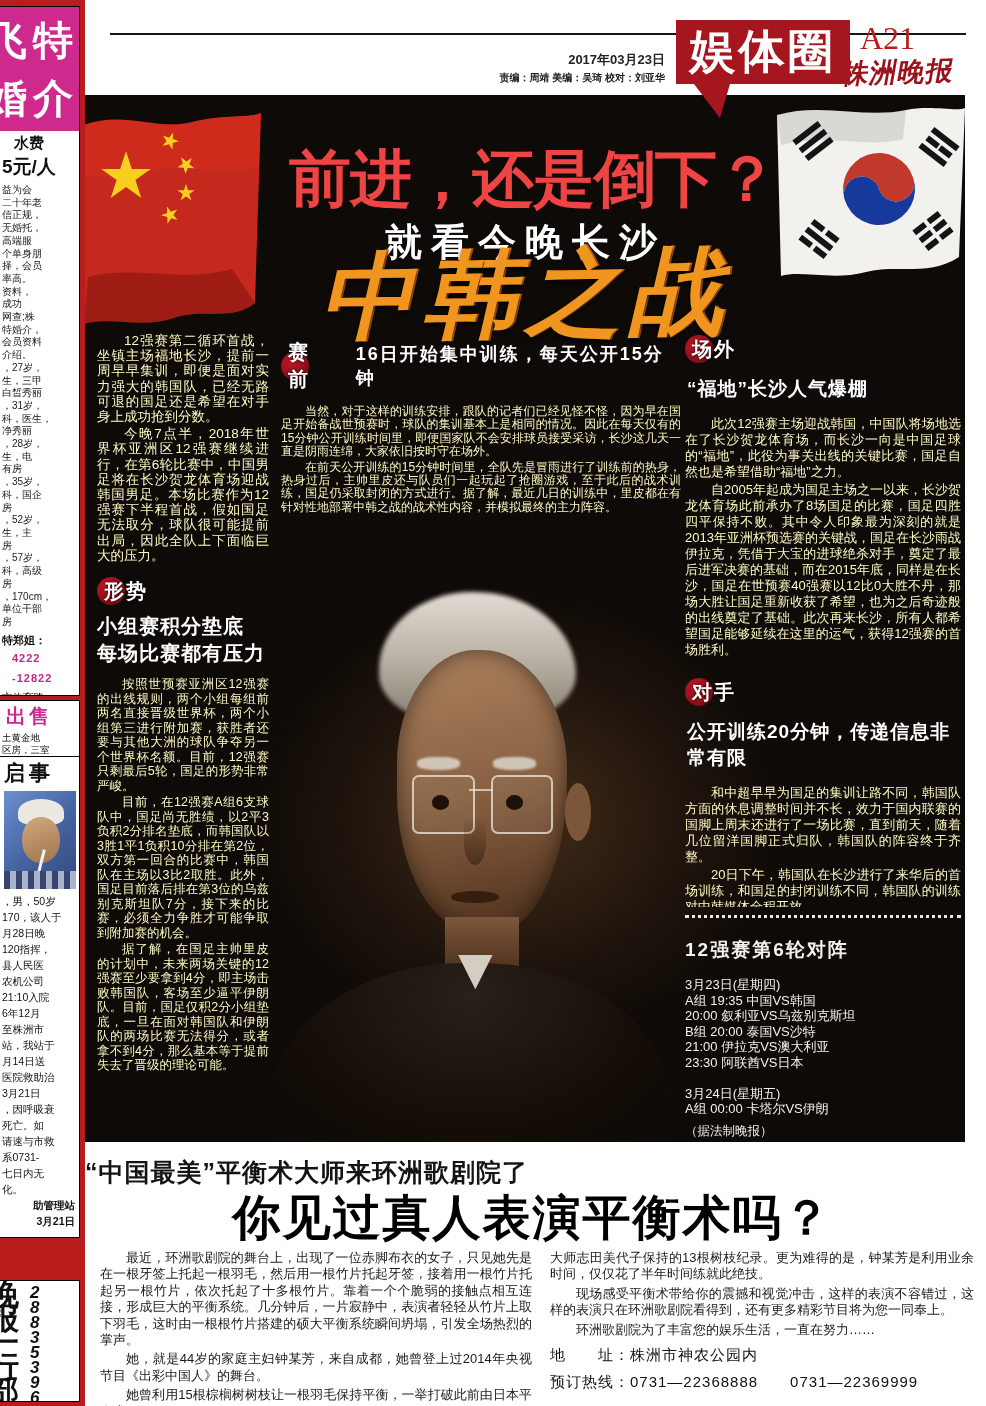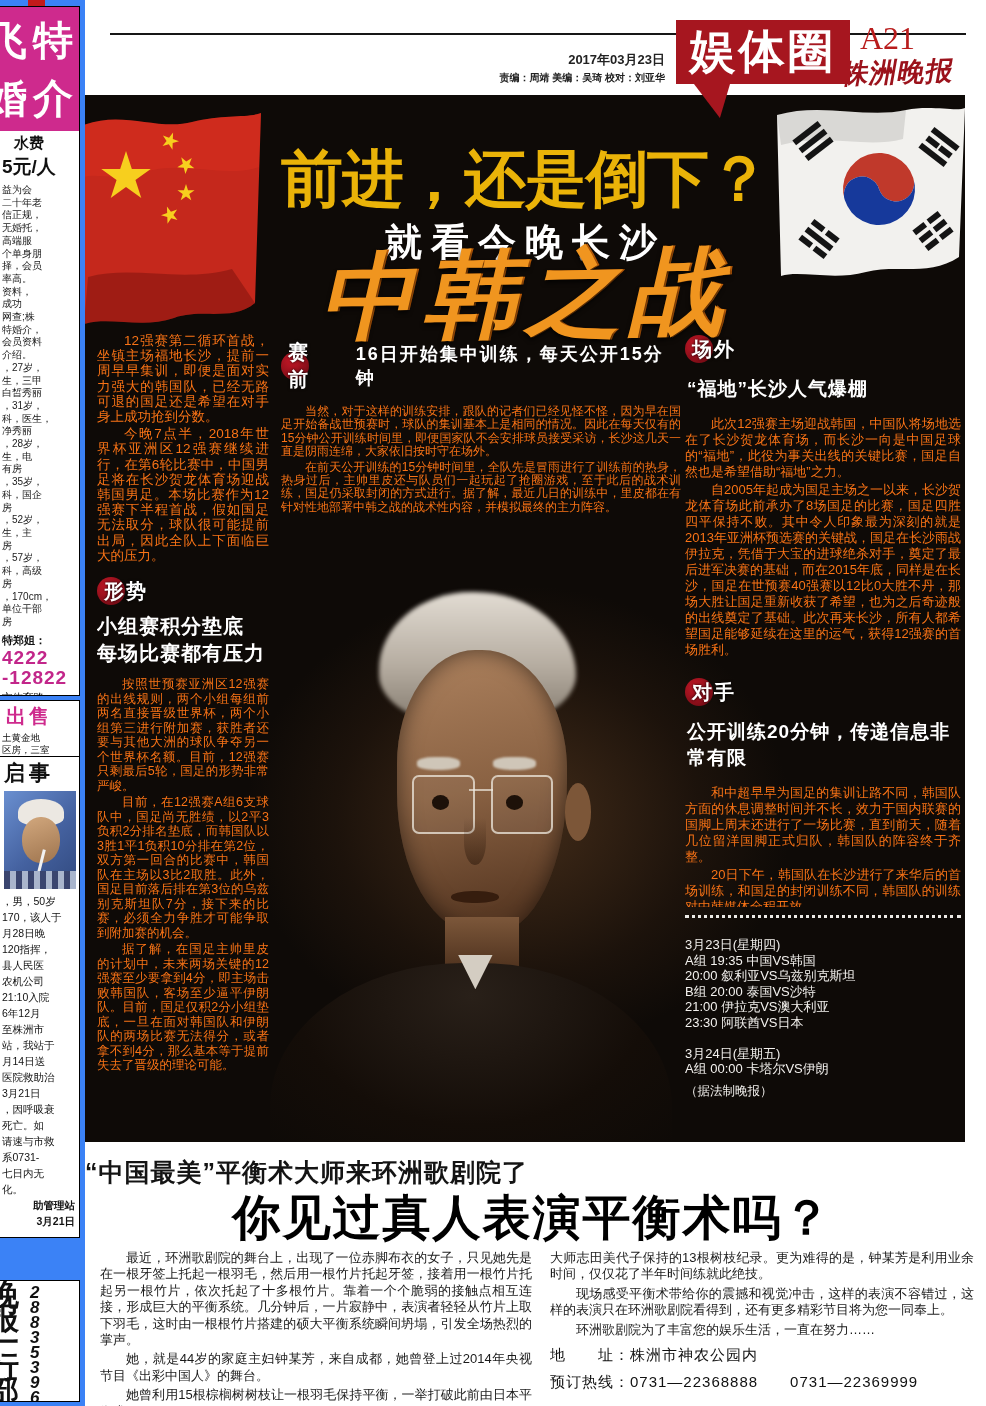--- a/index.html
+++ b/index.html
@@ -1,30 +1,30 @@
 <!DOCTYPE html>
 <html><head>
 <meta charset="utf-8">
 <style>
   html,body{margin:0;padding:0;}
   body{width:986px;height:1406px;position:relative;background:#fff;
        font-family:"Liberation Sans","DejaVu Sans",sans-serif;overflow:hidden;color:#111;}
   .abs{position:absolute;}
 
   
-  .sidebar{position:absolute;left:0;top:0;width:85px;height:1406px;background:#3b82f6;overflow:hidden;z-index:3;}
+  .sidebar{position:absolute;left:0;top:0;width:85px;height:1406px;background:#b91c1c;overflow:hidden;z-index:3;}
   .sb-box{position:absolute;left:0;width:80px;box-sizing:border-box;border:1px solid #000;border-left:none;background:#fff;overflow:hidden;}
   .top-mark{position:absolute;left:28px;top:0;width:17px;height:11px;background:#c21a1a;}
   .brand-box{margin:0 0 3px 0;background:#ce2a8d;height:124px;overflow:hidden;}
   .brand{font-size:40px;font-weight:900;color:#fff;line-height:58px;white-space:pre-line;margin:4px 0 0 -22px;letter-spacing:6px;width:110px;text-align:center;}
   .fee-label{font-size:15px;font-weight:900;margin-left:14px;}
   .fee-value{font-size:19px;font-weight:900;margin:1px 0 4px 2px;}
   .ad-lines{font-size:10px;line-height:12.7px;white-space:pre-line;margin-left:2px;color:#1a1a1a;}
   .contact-name{font-size:11px;font-weight:700;margin:4px 0 0 2px;}
-  .phone{font-size:19px;font-weight:900;color:#c2268a;letter-spacing:1px;margin-left:2px;line-height:20px;}
+  .phone{font-size:11px;font-weight:900;color:#c2268a;letter-spacing:1px;margin-left:12px;line-height:20px;}
   .contact-addr{font-size:10.5px;line-height:13px;white-space:pre-line;margin:3px 0 0 2px;}
   .sale-h{color:#ce2a8d;font-weight:900;font-size:20px;letter-spacing:3px;margin:2px 0 2px 6px;}
   .sale-lines{font-size:9.5px;line-height:12px;white-space:pre-line;margin-left:2px;}
   .notice-h{font-weight:900;font-size:21px;letter-spacing:4px;margin:2px 0 4px 4px;}
   .notice-photo{width:72px;height:98px;margin-left:4px;position:relative;background:linear-gradient(135deg,#6a8fd0 0%,#44619f 55%,#31497e 100%);overflow:hidden;}
   .np-face{position:absolute;left:18px;top:26px;width:38px;height:46px;border-radius:48%;background:linear-gradient(160deg,#d2a87e,#9e744e);}
   .np-band{position:absolute;left:14px;top:8px;width:46px;height:26px;border-radius:50% 50% 30% 30%;background:#ece8e2;}
   .np-tube{position:absolute;left:34px;top:58px;width:3px;height:40px;background:#f2f2f2;transform:rotate(14deg);}
   .np-cloth{position:absolute;left:0;bottom:0;width:72px;height:18px;background:repeating-linear-gradient(90deg,#3a456f 0 6px,#a9b5cc 6px 12px);}
   .notice-lines{font-size:10.5px;line-height:16px;white-space:pre-line;margin:4px 0 0 2px;}
@@ -42,34 +42,34 @@
   .badge span{display:block;color:#fff;font-size:46px;font-weight:900;letter-spacing:3px;text-align:center;line-height:62px;}
   .badge-pointer{left:694px;top:84px;width:36px;height:34px;background:#a6161f;clip-path:polygon(0 0,100% 0,72% 100%);z-index:6;}
   .pagenum{left:860px;top:20px;font-size:32px;color:#b91c1c;font-family:"Liberation Serif","DejaVu Serif",serif;}
   .papername{left:842px;top:54px;width:134px;font-size:27px;font-weight:900;color:#9b121b;transform:skewX(-12deg) rotate(-2deg);letter-spacing:1px;white-space:nowrap;}
 
   
   .feature{position:absolute;left:85px;top:95px;width:880px;height:1047px;background:#0e0a07;overflow:hidden;z-index:2;}
   .ph-halo{position:absolute;left:90px;top:400px;width:660px;height:647px;
            background:radial-gradient(ellipse 55% 48% at 52% 50%,rgba(110,72,40,.55) 0%,rgba(58,36,20,.32) 50%,rgba(20,12,7,0) 75%);}
   .kicker{left:170px;top:16px;width:540px;text-align:center;color:#fff;font-size:26px;font-weight:600;letter-spacing:1px;}
-  .headline{left:130px;top:48px;width:620px;text-align:center;color:#eab308;font-size:62px;font-weight:900;letter-spacing:-1px;line-height:72px;}
+  .headline{left:138px;top:48px;width:620px;text-align:center;color:#ef4444;font-size:62px;font-weight:900;letter-spacing:-1px;line-height:72px;}
   .deck{left:170px;top:122px;width:540px;text-align:center;color:#fff;font-size:38px;font-weight:900;letter-spacing:9px;}
   .brush{left:130px;top:150px;width:620px;height:105px;text-align:center;line-height:100px;
          font-family:"Liberation Serif","DejaVu Serif",serif;font-style:italic;font-weight:900;
          font-size:95px;letter-spacing:8px;color:#f0951f;
          text-shadow:0 3px 4px rgba(0,0,0,.7),2px 0 0 #c05e08;transform:rotate(-1deg);}
 
   .sec-head{display:flex;align-items:center;}
   .dot{width:28px;height:28px;border-radius:50%;flex:0 0 28px;
        background:radial-gradient(circle at 36% 32%,#c21726 0%,#8d0f1a 60%,#5f0810 100%);}
   .sec-label{color:#fff;font-weight:900;font-size:20px;margin-left:-21px;letter-spacing:2px;text-shadow:0 0 3px #000;}
   .sec-title-inline{color:#fff;font-weight:700;font-size:18px;margin-left:24px;letter-spacing:2px;}
   .sec-title{color:#fff;font-weight:700;font-size:19px;letter-spacing:1px;margin:13px 0 14px 2px;white-space:pre-line;line-height:26px;}
-  .feature p{margin:0 0 2px 0;text-indent:2em;text-align:justify;color:#f97316;}
+  .feature p{margin:0 0 2px 0;text-indent:2em;text-align:justify;color:#fef9c3;}
 
   .col-left{left:12px;top:238px;width:172px;height:895px;overflow:hidden;}
   .col-left p{font-size:13.5px;line-height:15.2px;}
   .col-left .xs-body p{font-size:12.5px;line-height:14.5px;}
   .col-left .sec-head{margin-top:14px;}
   .col-left .sec-title{font-size:20px;line-height:27px;margin:8px 0 10px 0;}
 
   .col-mid{left:196px;top:244px;width:400px;}
   .col-mid .body{margin-top:12px;}
   .col-mid p{font-size:12px;line-height:13.4px;}
@@ -371,20 +371,21 @@
       </div>
       <div class="sec-title">公开训练20分钟，传递信息非常有限</div>
       <p>和中超早早为国足的集训让路不同，韩国队方面的休息调整时间并不长，效力于国内联赛的国脚上周末还进行了一场比赛，直到前天，随着几位留洋国脚正式归队，韩国队的阵容终于齐整。</p>
       <p>20日下午，韩国队在长沙进行了来华后的首场训练，和国足的封闭训练不同，韩国队的训练对中韩媒体全程开放。</p>
 
     </div>
 
     <div class="abs dotted"></div>
 
     <div class="abs schedule">
+      <div class="sch-title">12强赛第6轮对阵</div>
       <div class="sch-day">3月23日(星期四)
 A组 19:35 中国VS韩国
 20:00 叙利亚VS乌兹别克斯坦
 B组 20:00 泰国VS沙特
 21:00 伊拉克VS澳大利亚
 23:30 阿联酋VS日本</div>
       <div class="sch-day sch-day2">3月24日(星期五)
 A组 00:00 卡塔尔VS伊朗</div>
       <div class="sch-credit">（据法制晚报）</div>
     </div>

